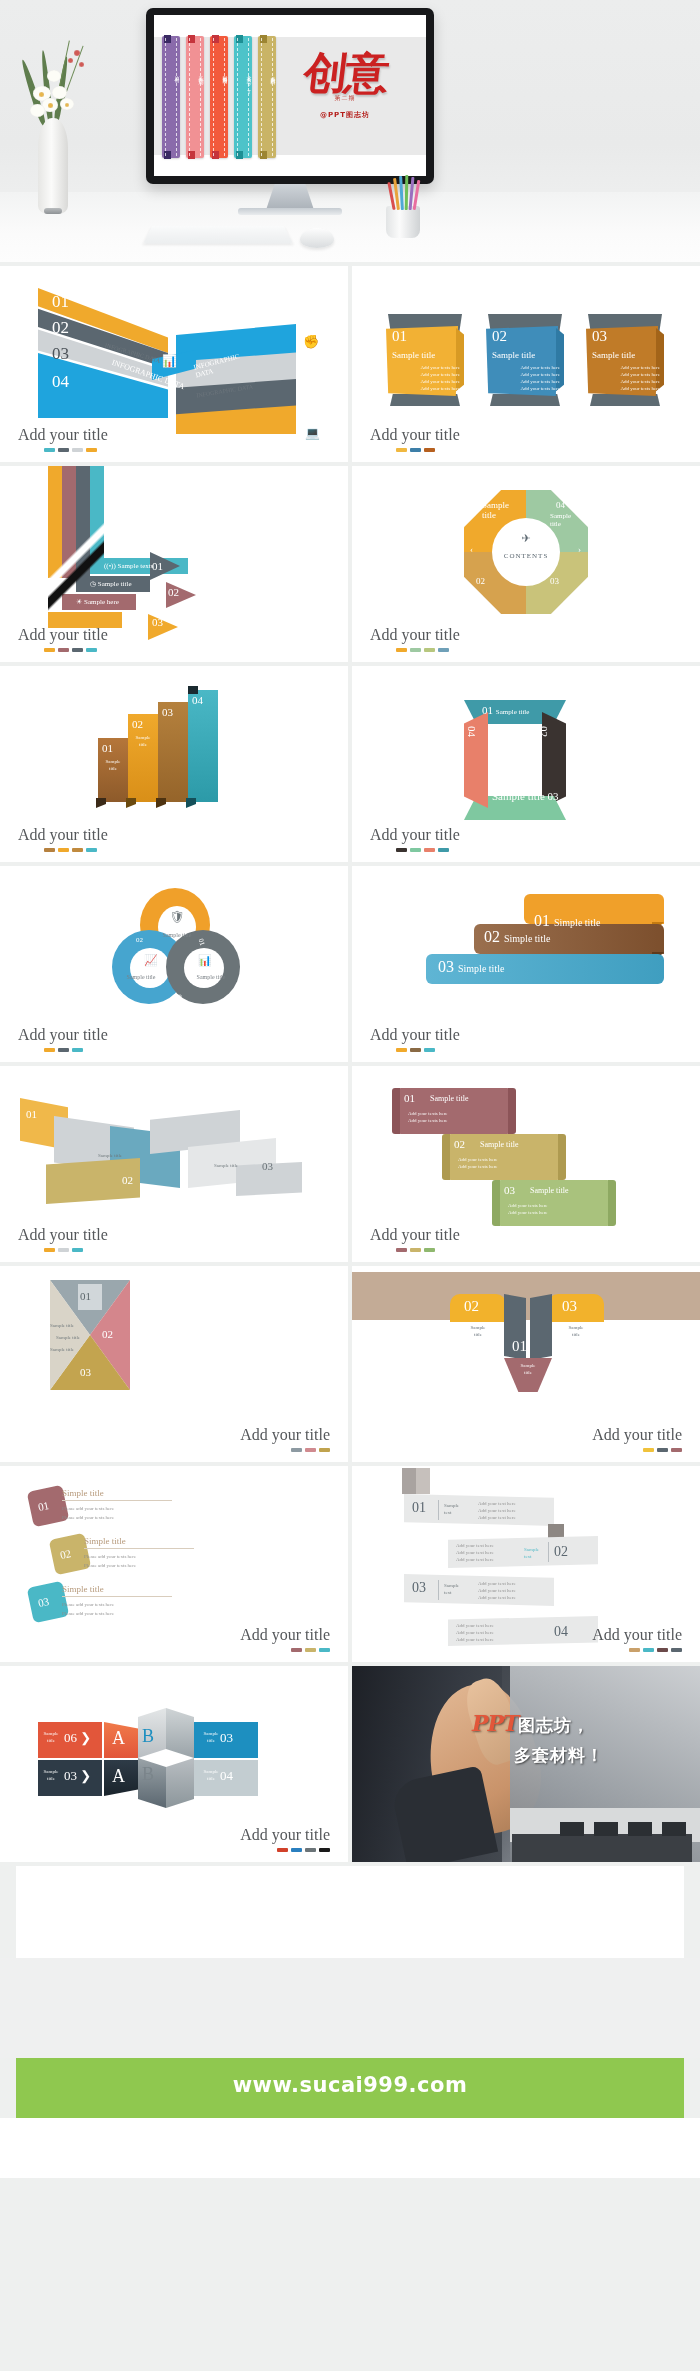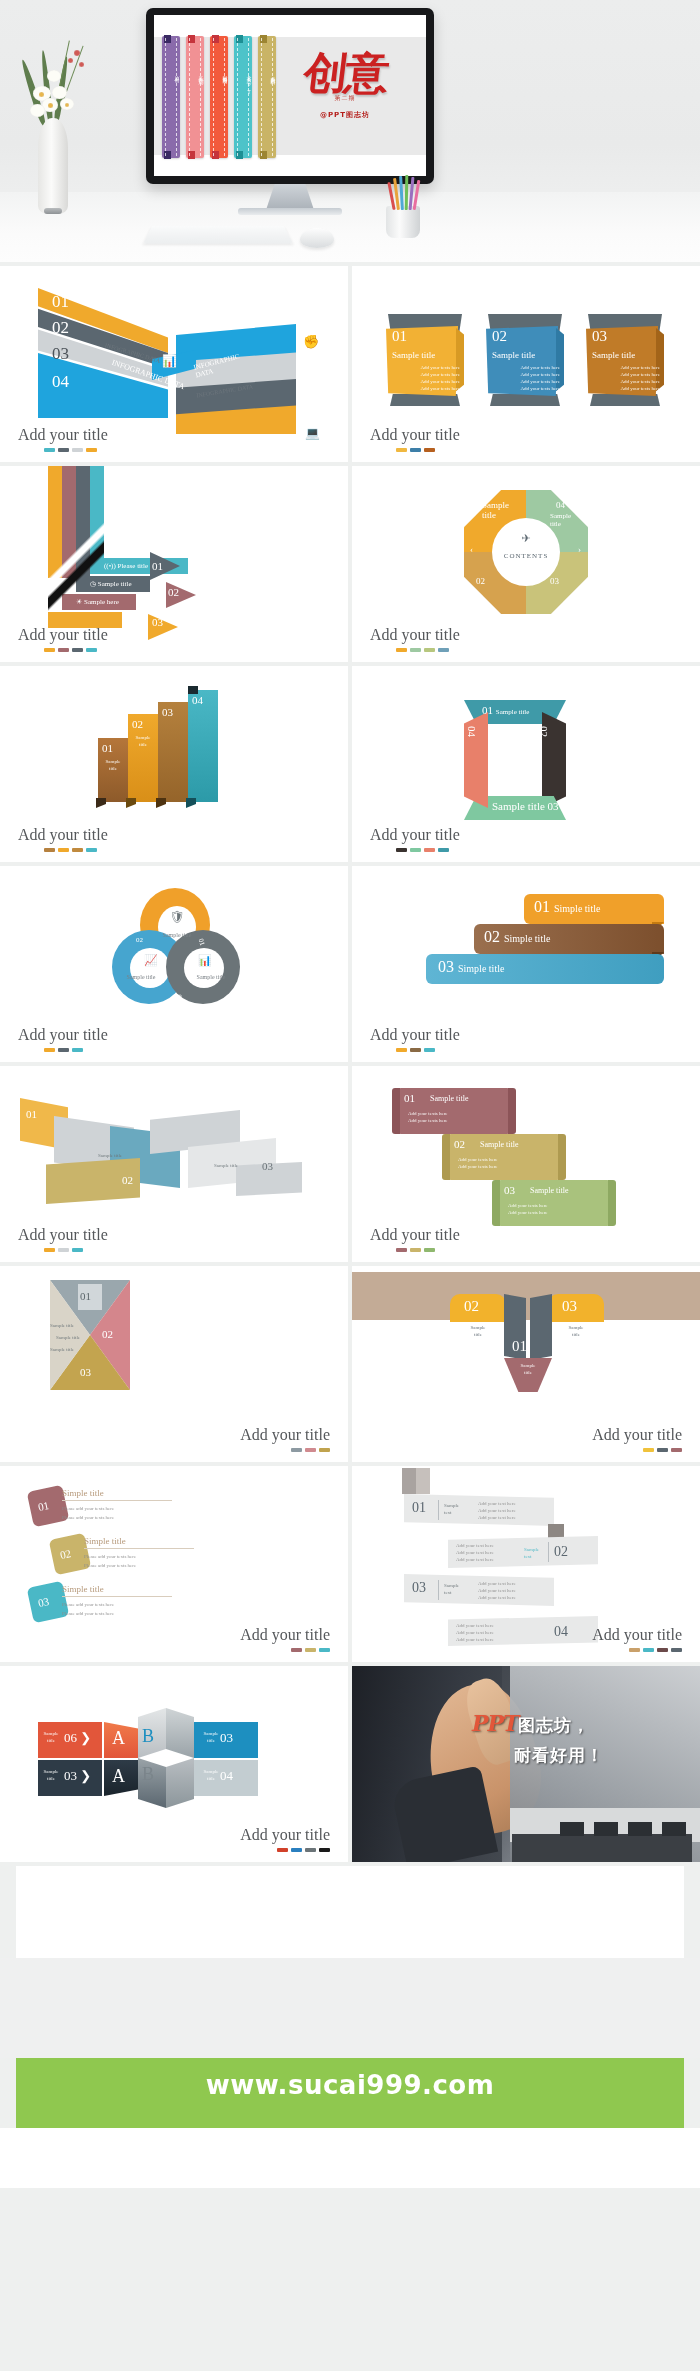--- a/index.html
+++ b/index.html
@@ -185,21 +185,21 @@
   
   .spacer{width:700px;height:100px;background:#eff0f0;}
   .banner{
     width:668px;margin:0 auto;text-align:center;
     font-family:"DejaVu Sans",sans-serif;color:#ffffff;font-weight:bold;
   }
   .banner-teal{
     background:#0fb094;height:62px;line-height:62px;font-size:24px;letter-spacing:1px;
   }
   .banner-green{
-    background:#8fc84f;height:70px;line-height:54px;font-size:26px;letter-spacing:.5px;
+    background:#8fc84f;height:60px;line-height:54px;font-size:21px;letter-spacing:.5px;
   }
   .bottom-pad{width:700px;height:60px;background:#ffffff;}
   .whitebar{width:668px;height:92px;margin:4px auto 0;background:#fff;}
 </style>
 </head>
 <body>
 
 <div id="page">
 
   <div class="hero">
@@ -364,21 +364,21 @@
         <div style="position:absolute;left:90px;top:0px;width:14px;height:96px;background:#4ab8c6;"></div>
         <div style="position:absolute;left:90px;top:92px;width:78px;height:16px;background:#4ab8c6;"></div>
         <div style="position:absolute;left:76px;top:110px;width:74px;height:16px;background:#5b6770;"></div>
         <div style="position:absolute;left:62px;top:128px;width:74px;height:16px;background:#a36a6e;"></div>
         <div style="position:absolute;left:48px;top:146px;width:74px;height:16px;background:#f0a92c;"></div>
         <div style="position:absolute;left:166px;top:92px;width:22px;height:16px;background:#4ab8c6;clip-path:polygon(0 0,100% 0,100% 100%,0 100%);"></div>
         <div style="position:absolute;left:150px;top:86px;width:30px;height:28px;background:#5b6770;clip-path:polygon(0 0,100% 50%,0 100%);"></div>
         <div style="position:absolute;left:166px;top:116px;width:30px;height:26px;background:#a36a6e;clip-path:polygon(0 0,100% 50%,0 100%);"></div>
         <div style="position:absolute;left:148px;top:148px;width:30px;height:26px;background:#f0a92c;clip-path:polygon(0 0,100% 50%,0 100%);"></div>
         <div style="position:absolute;left:48px;top:38px;width:56px;height:120px;background:linear-gradient(135deg,rgba(255,255,255,0) 42%,#fff 44%,#fff 48%,rgba(255,255,255,0) 50%),linear-gradient(135deg,rgba(0,0,0,0) 52%,#111 54%,#111 59%,rgba(0,0,0,0) 61%);"></div>
-        <div class="lbl" style="position:absolute;left:104px;top:96px;font-size:7px;">((•)) Please title</div>
+        <div class="lbl" style="position:absolute;left:104px;top:96px;font-size:7px;">((•)) Sample texts</div>
         <div class="lbl" style="position:absolute;left:90px;top:114px;font-size:7px;">◷ Sample title</div>
         <div class="lbl" style="position:absolute;left:76px;top:132px;font-size:7px;">☀ Sample here</div>
         <div class="num" style="position:absolute;left:152px;top:94px;font-size:11px;">01</div>
         <div class="num" style="position:absolute;left:168px;top:120px;font-size:11px;">02</div>
         <div class="num" style="position:absolute;left:152px;top:150px;font-size:11px;">03</div>
       </div>
       <div class="slide-title left">Add your title</div>
       <div class="dashes left">
           <span class="dash" style="background: rgb(240, 169, 44);"></span>
           <span class="dash" style="background: rgb(163, 106, 110);"></span>
@@ -442,21 +442,21 @@
     </div>
 
     <div class="slide">
       <div class="art">
         <div style="position:absolute;left:112px;top:34px;width:102px;height:24px;background:#3f9aa8;clip-path:polygon(0 0,100% 0,88% 100%,12% 100%);"></div>
         <div style="position:absolute;left:190px;top:46px;width:24px;height:96px;background:#3a3330;clip-path:polygon(0 0,100% 12%,100% 88%,0 100%);"></div>
         <div style="position:absolute;left:112px;top:130px;width:102px;height:24px;background:#7fc8a0;clip-path:polygon(12% 0,88% 0,100% 100%,0 100%);"></div>
         <div style="position:absolute;left:112px;top:46px;width:24px;height:96px;background:#e8806a;clip-path:polygon(0 12%,100% 0,100% 100%,0 88%);"></div>
         <div class="num" style="position:absolute;left:130px;top:38px;font-size:11px;">01 <span style="font-size:7px;">Sample title</span></div>
         <div class="num" style="position:absolute;left:186px;top:60px;font-size:11px;writing-mode:vertical-rl;">02</div>
-        <div class="num" style="position:absolute;left:140px;top:134px;font-size:11px;">Sample title <span style="font-size:11px;">03</span></div>
+        <div class="num" style="position:absolute;left:140px;top:124px;font-size:11px;">Sample title <span style="font-size:11px;">03</span></div>
         <div class="num" style="position:absolute;left:114px;top:60px;font-size:11px;writing-mode:vertical-rl;">04</div>
       </div>
       <div class="slide-title left">Add your title</div>
       <div class="dashes left">
           <span class="dash" style="background: rgb(58, 51, 48);"></span>
           <span class="dash" style="background: rgb(127, 200, 160);"></span>
           <span class="dash" style="background: rgb(232, 128, 106);"></span>
           <span class="dash" style="background: rgb(63, 154, 168);"></span>
         </div>
     </div>
@@ -487,21 +487,21 @@
         </div>
     </div>
 
     <div class="slide">
       <div class="art">
         <div class="bn" style="left:172px;top:28px;width:140px;height:30px;background:#f0a02a;border-radius:6px 6px 0 6px;"></div>
         <div style="position:absolute;left:300px;top:56px;width:12px;height:12px;background:#c47a10;clip-path:polygon(0 0,100% 0,0 100%);"></div>
         <div class="bn" style="left:122px;top:58px;width:190px;height:30px;background:linear-gradient(90deg,#9a6f4e,#7c4f2d);border-radius:6px 6px 0 6px;"></div>
         <div style="position:absolute;left:300px;top:86px;width:12px;height:12px;background:#5f3a1c;clip-path:polygon(0 0,100% 0,0 100%);"></div>
         <div class="bn" style="left:74px;top:88px;width:238px;height:30px;background:linear-gradient(90deg,#5fb5d4,#3f9ec0);border-radius:6px 6px 6px 6px;"></div>
-        <div class="num" style="position:absolute;left:182px;top:32px;font-size:16px;">01 <span style="font-size:10px;">Simple title</span></div>
+        <div class="num" style="position:absolute;left:182px;top:46px;font-size:16px;">01 <span style="font-size:10px;">Simple title</span></div>
         <div class="num" style="position:absolute;left:132px;top:62px;font-size:16px;">02 <span style="font-size:10px;">Simple title</span></div>
         <div class="num" style="position:absolute;left:86px;top:92px;font-size:16px;">03 <span style="font-size:10px;">Simple title</span></div>
       </div>
       <div class="slide-title left">Add your title</div>
       <div class="dashes left">
           <span class="dash" style="background: rgb(240, 169, 44);"></span>
           <span class="dash" style="background: rgb(138, 106, 69);"></span>
           <span class="dash" style="background: rgb(74, 184, 198);"></span>
         </div>
     </div>
@@ -718,21 +718,21 @@
         <div style="position:absolute;right:8px;bottom:0;width:180px;height:28px;background:#3b3f44;"></div>
         <div style="position:absolute;right:14px;bottom:26px;width:24px;height:14px;background:#2b2f33;"></div>
         <div style="position:absolute;right:48px;bottom:26px;width:24px;height:14px;background:#2b2f33;"></div>
         <div style="position:absolute;right:82px;bottom:26px;width:24px;height:14px;background:#2b2f33;"></div>
         <div style="position:absolute;right:116px;bottom:26px;width:24px;height:14px;background:#2b2f33;"></div>
         <div style="position:absolute;left:120px;top:44px;font-family:'DejaVu Serif',serif;font-style:italic;font-weight:bold;
              font-size:22px;color:#e2563a;letter-spacing:-1px;text-shadow:1px 1px 2px rgba(0,0,0,.5);">PPT</div>
         <div style="position:absolute;left:166px;top:48px;font-family:'DejaVu Sans',sans-serif;font-weight:bold;
              font-size:17px;color:#ffffff;letter-spacing:1px;text-shadow:1px 1px 2px rgba(0,0,0,.6);">图志坊，</div>
         <div style="position:absolute;left:162px;top:78px;font-family:'DejaVu Sans',sans-serif;font-weight:bold;
-             font-size:17px;color:#ffffff;letter-spacing:1px;text-shadow:1px 1px 2px rgba(0,0,0,.6);">耐看好用！</div>
+             font-size:17px;color:#ffffff;letter-spacing:1px;text-shadow:1px 1px 2px rgba(0,0,0,.6);">多套材料！</div>
       </div>
     </div>
 
   </div>
 
   <div class="whitebar"></div>
   <div class="spacer"></div>
 
   <div class="banner banner-green">www.sucai999.com</div>
   <div class="bottom-pad"></div>

